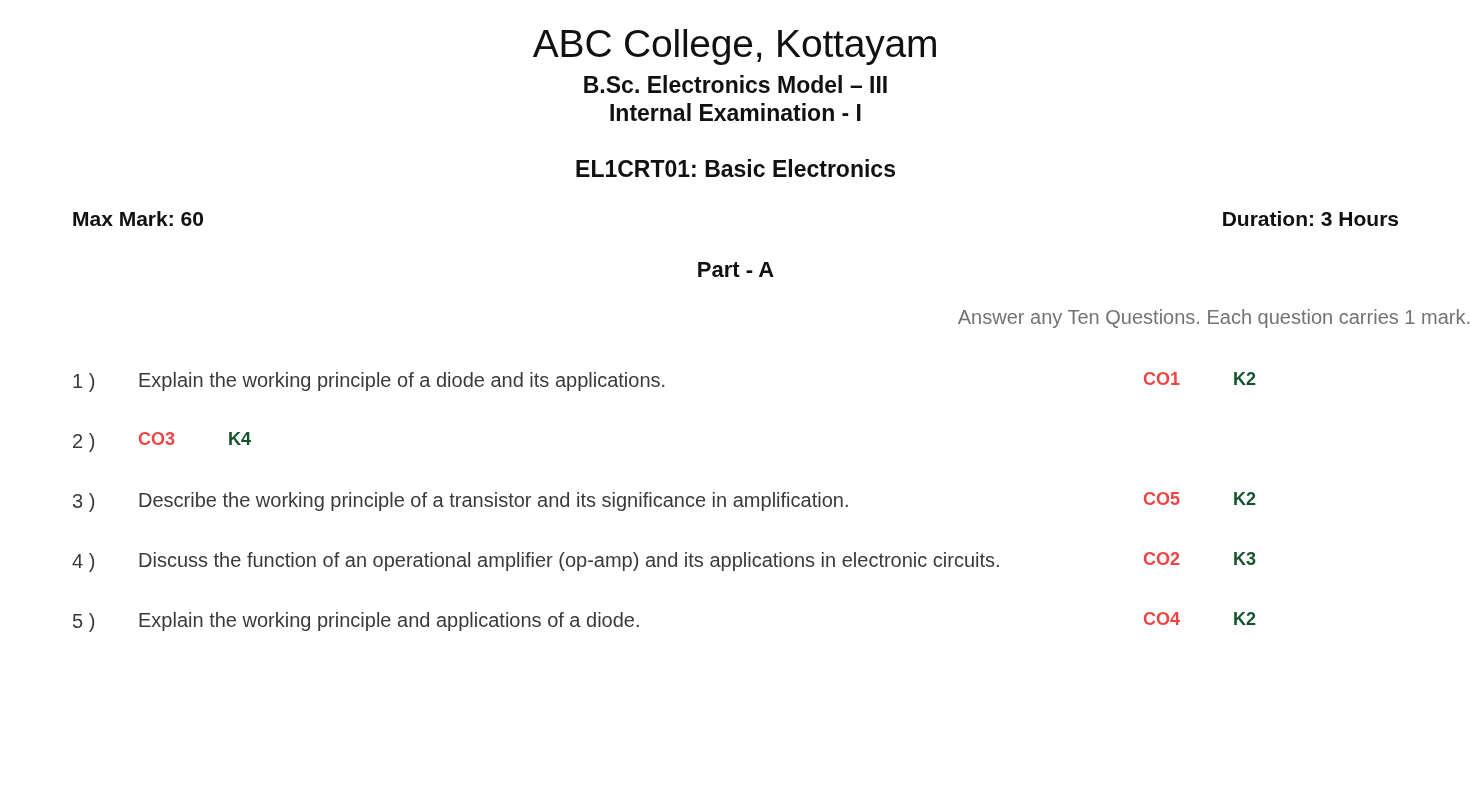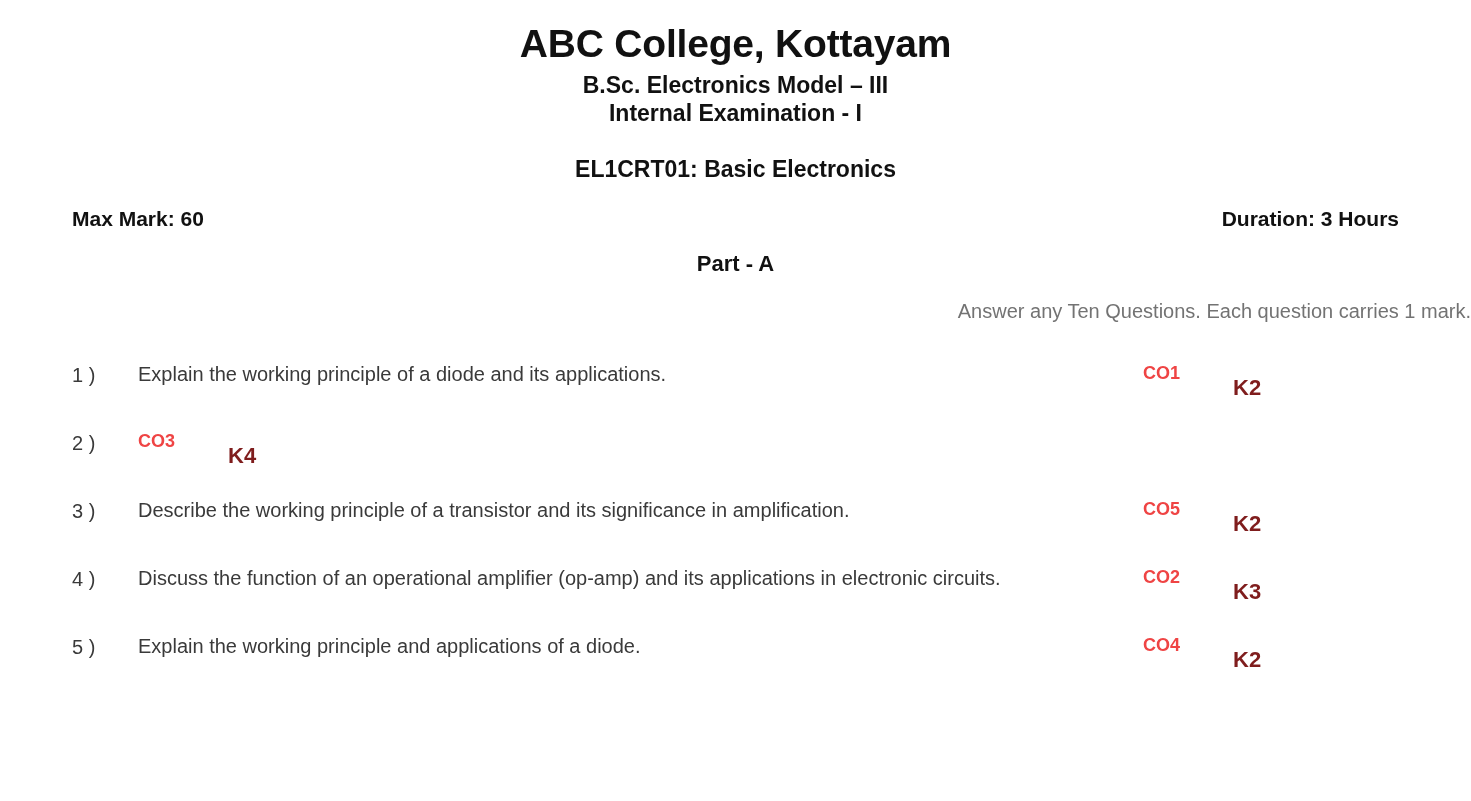--- a/index.html
+++ b/index.html
@@ -18,21 +18,21 @@
   .page {
     width: 1471px;
     height: 801px;
     box-sizing: border-box;
     padding: 0;
     position: relative;
   }
   .doc-title {
     text-align: center;
     font-size: 39px;
-    font-weight: bold;
+    font-weight: normal;
     letter-spacing: -0.2px;
     margin-top: 22px;
     line-height: 1.15;
     color: #111111;
   }
   .subtitle {
     text-align: center;
     font-size: 23px;
     font-weight: bold;
     color: #111111;
@@ -62,21 +62,21 @@
     font-size: 21px;
     font-weight: bold;
     color: #111111;
   }
 
   .part-heading {
     text-align: center;
     font-size: 22px;
     font-weight: bold;
     color: #111111;
-    margin-top: 14px;
+    margin-top: 20px;
   }
   .part-instruction {
     text-align: right;
     font-size: 20px;
     color: #737373;
     margin-top: 23px;
     font-weight: normal;
   }
 
   .questions {
@@ -111,26 +111,25 @@
     width: 90px;
     font-size: 18px;
     font-weight: bold;
     color: #ef4444;
     text-align: left;
     padding-top: 4px;
   }
   .q-k {
     flex: 0 0 46px;
     width: 46px;
-    font-size: 22px;
+    font-size: 18px;
     font-weight: bold;
-    color: #7f1d1d;
+    color: #14532d;
     text-align: left;
     padding-top: 4px;
-    margin-top: 12px;
   }
 </style>
 </head>
 <body>
 
 <div class="page">
 
   <div class="doc-title">ABC College, Kottayam</div>
 
   <div class="subtitle one">B.Sc. Electronics Model – III</div>

